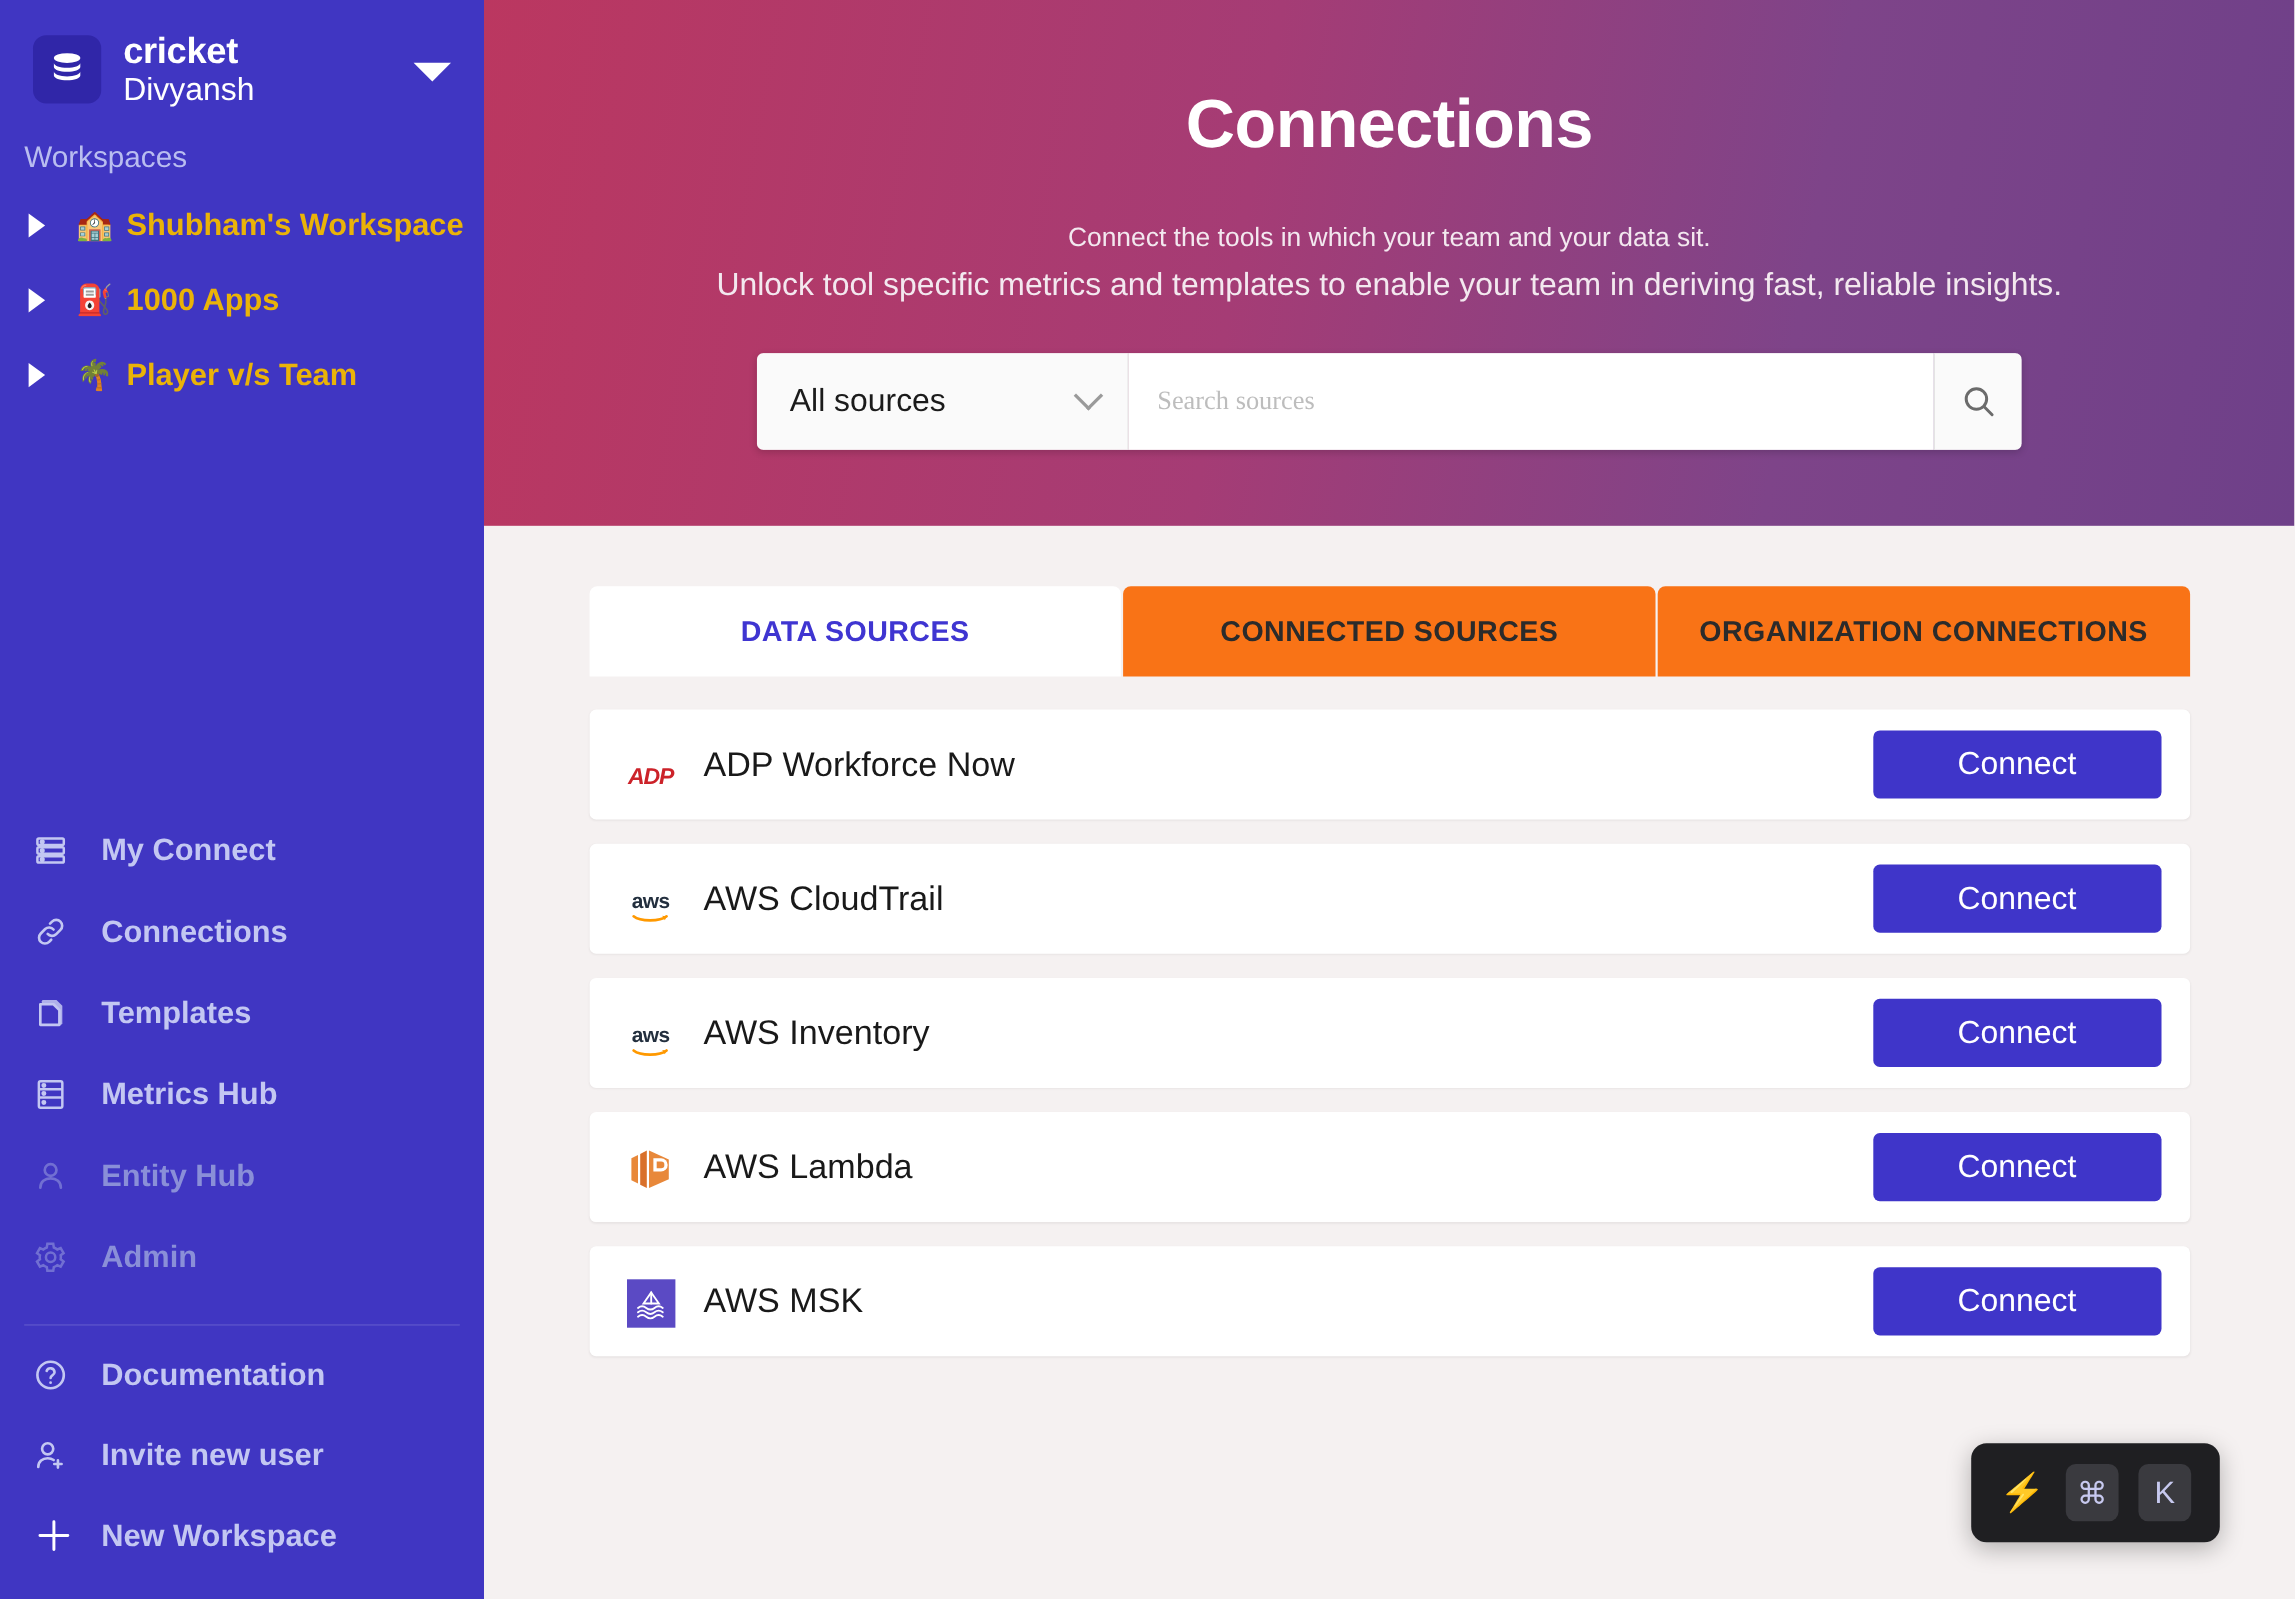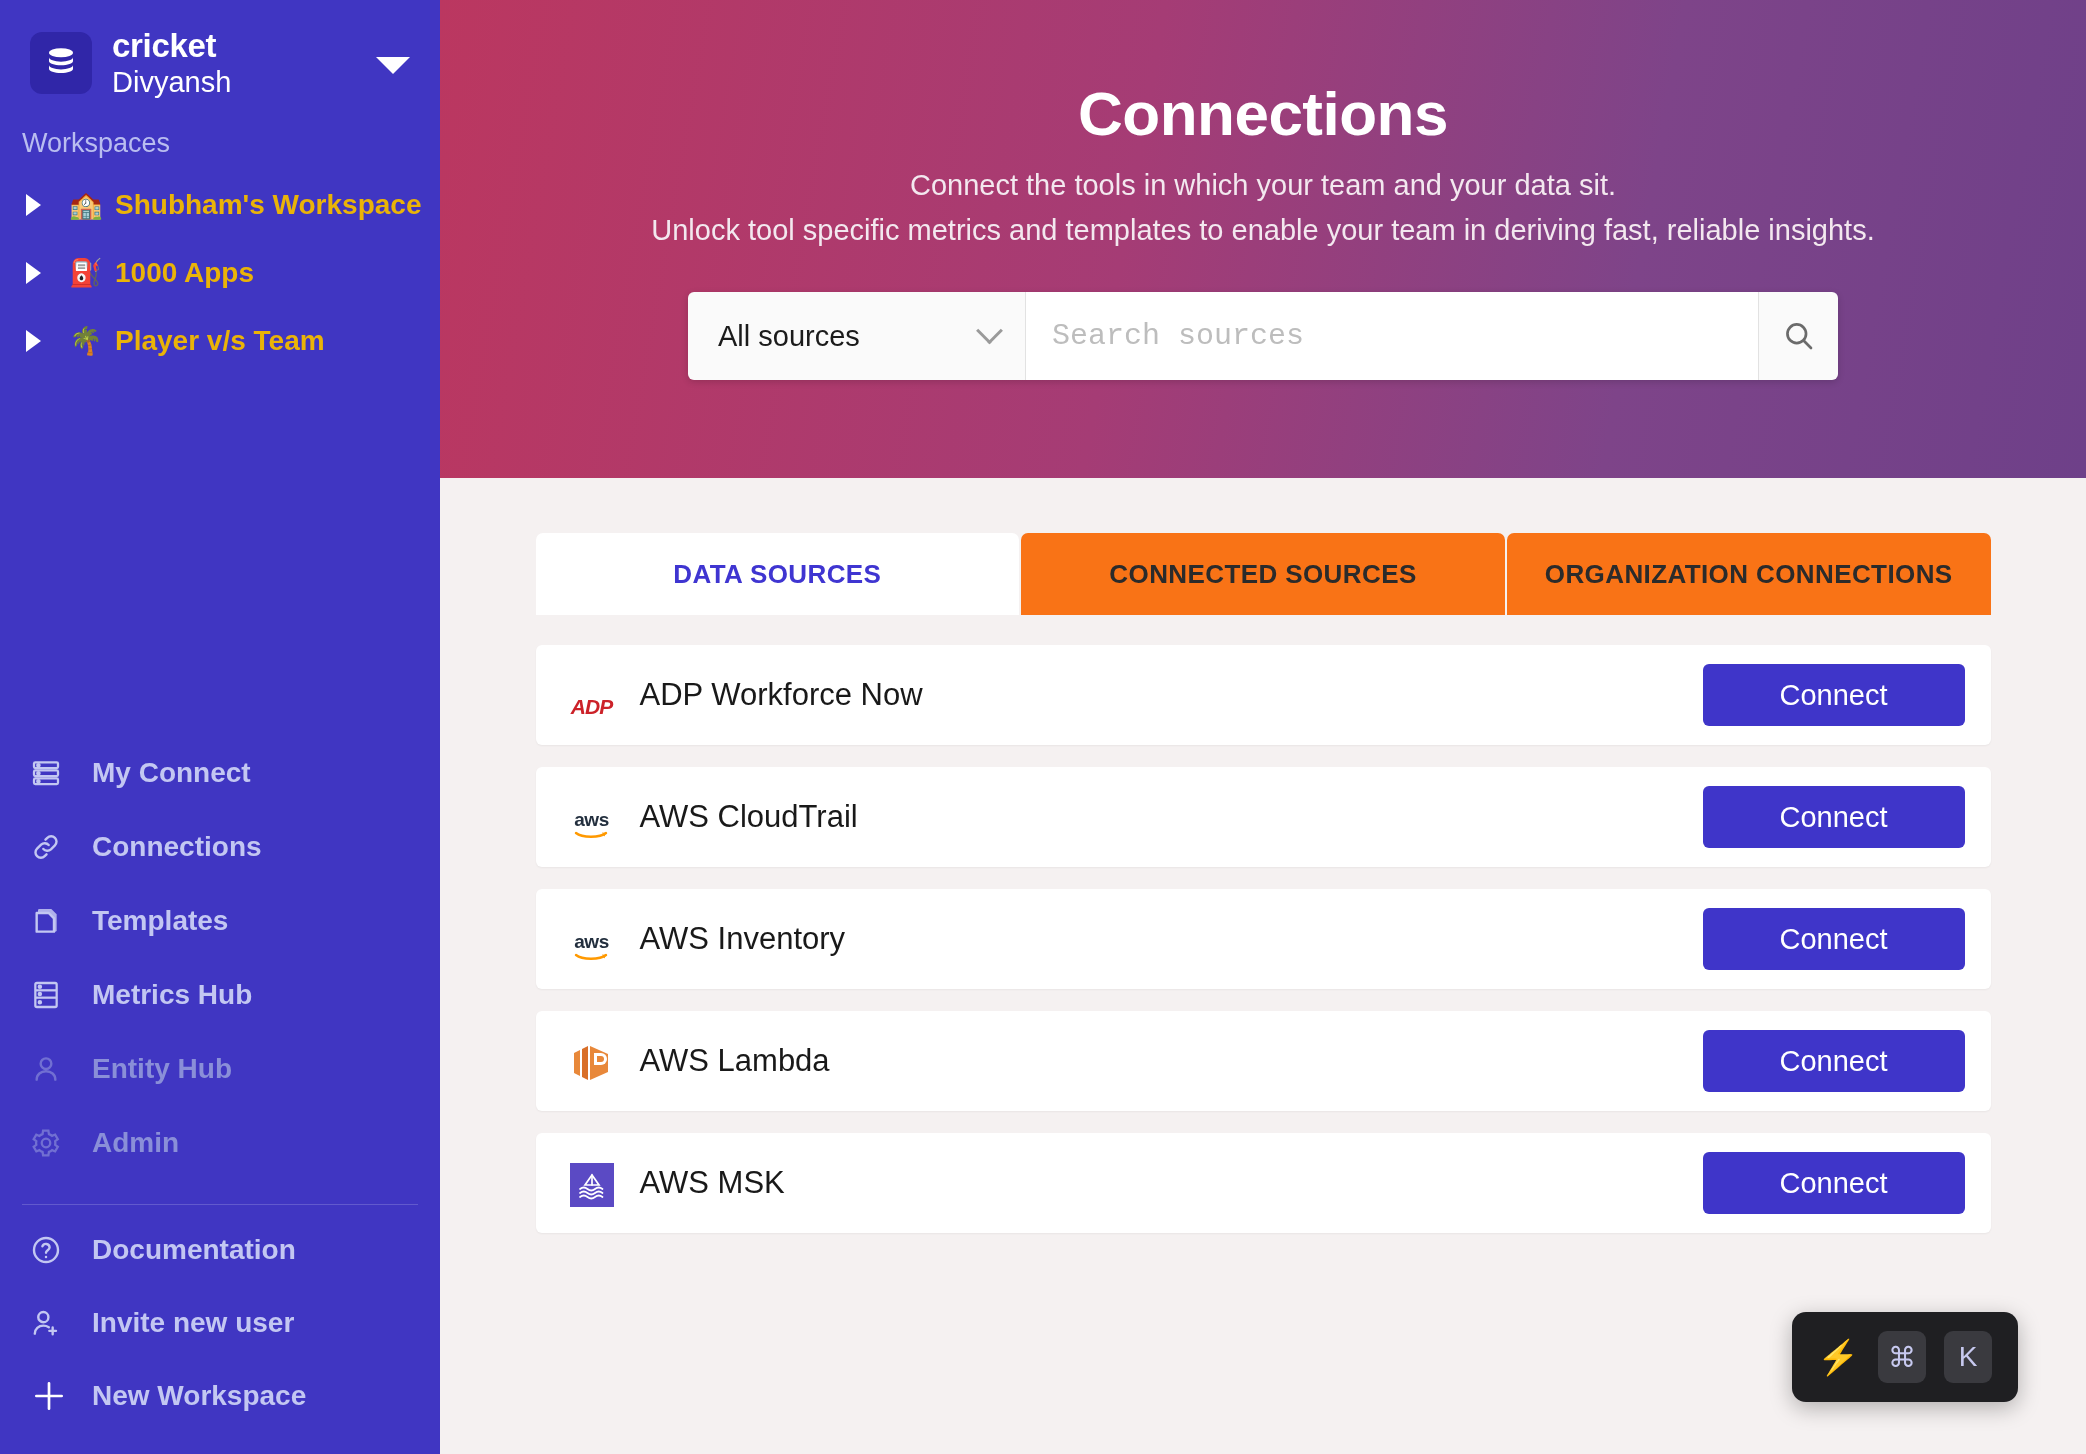--- a/index.html
+++ b/index.html
@@ -170,22 +170,22 @@
   }
 
   .hero-title {
     color: #ffffff;
     font-size: 62px;
     font-weight: bold;
     letter-spacing: -0.5px;
   }
   .hero-sub1 {
     color: #f3e8ef;
-    font-size: 29px;
-    margin-top: 20px;
+    font-size: 24px;
+    margin-top: 54px;
   }
   .hero-sub2 {
     color: #f3e8ef;
     font-size: 29px;
     margin-top: 12px;
   }
 
   .searchbar {
     margin-top: 45px;
     width: 1150px;
@@ -213,24 +213,24 @@
     width: 19px; height: 19px;
     border-right: 3px solid #9a9a9a;
     border-bottom: 3px solid #9a9a9a;
     transform: rotate(45deg) translate(-4px,-4px);
   }
   .src-input {
     flex: 1;
     background: #ffffff;
     border: none;
     outline: none;
-    font-size: 30px;
+    font-size: 24px;
     padding: 0 26px;
     color: #7f1d1d;
-    font-family: Liberation Mono, monospace;
+    font-family: Liberation Serif, serif;
   }
   .src-input::placeholder { color: #bdbdbd; }
   .src-btn {
     width: 80px;
     background: #fafafa;
     border-left: 1px solid #e2e2e2;
     display: flex;
     align-items: center;
     justify-content: center;
     cursor: pointer;

